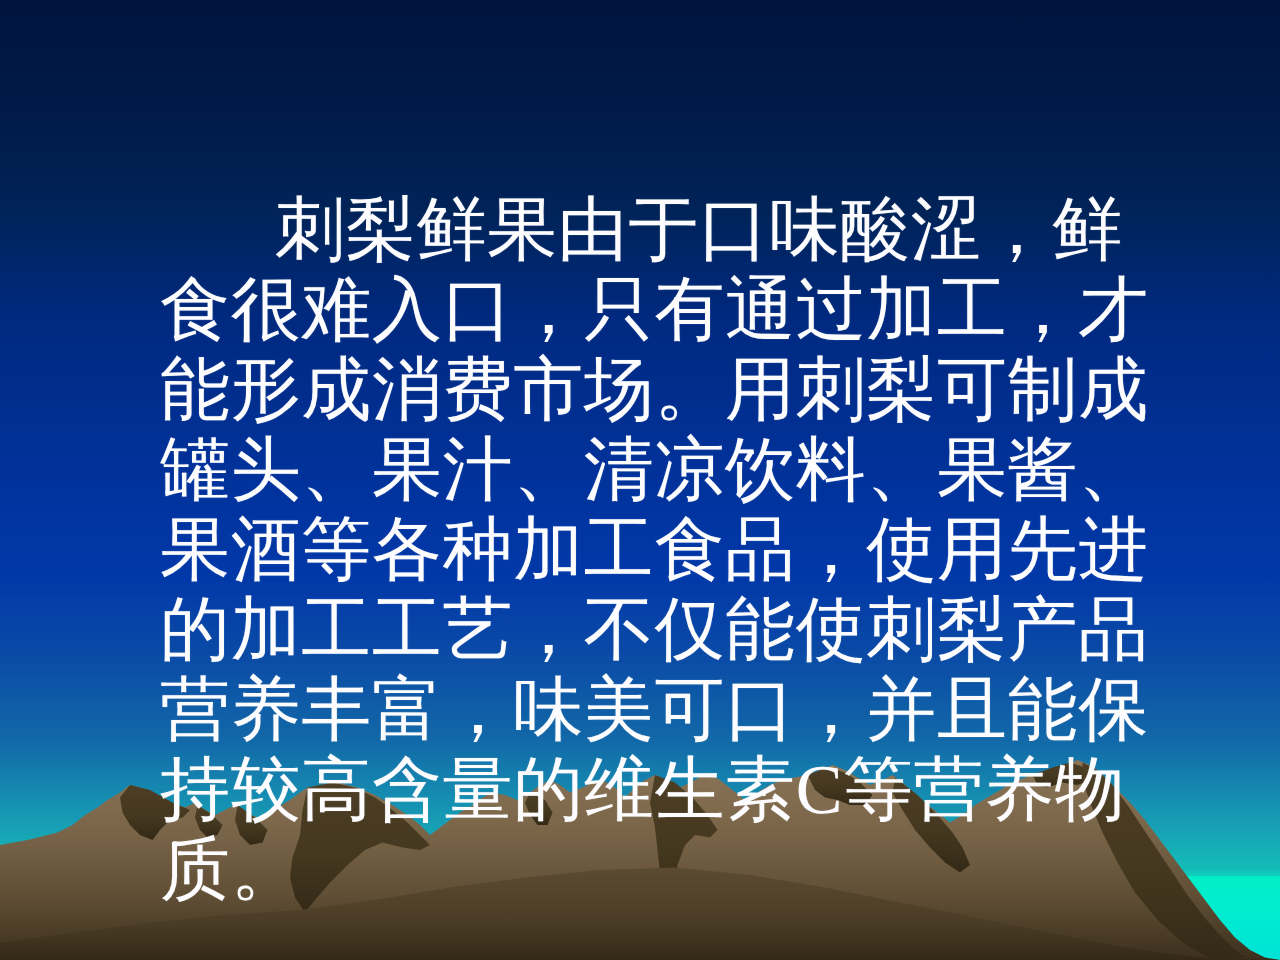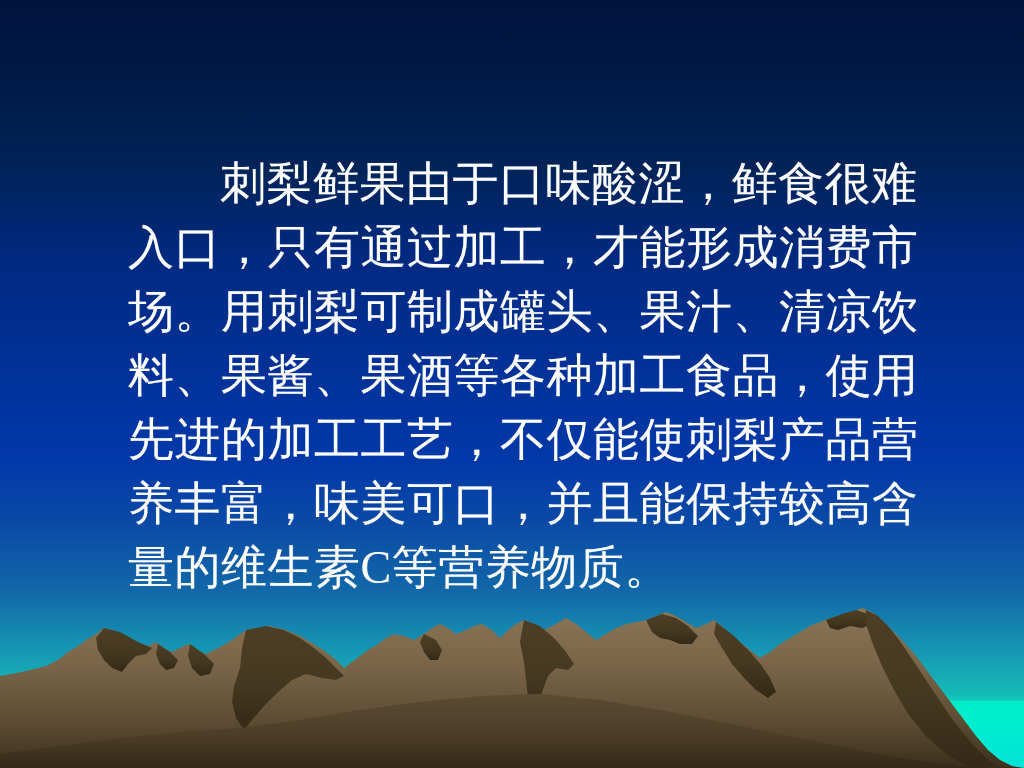--- a/index.html
+++ b/index.html
@@ -61,21 +61,21 @@
     height: 200px;
   }
 
   
   .textblock {
     position: absolute;
     left: 128px;
     top: 152px;
     width: 800px;
     color: #fdfdff;
-    font-size: 46px;
+    font-size: 56px;
     line-height: 64px;
     letter-spacing: 0.5px;
     text-align: left;
     text-indent: 92px;
     font-weight: 400;
     text-shadow: 0 0 1px rgba(255,255,255,0.35);
     white-space: normal;
     word-break: break-all;
   }
 </style>

